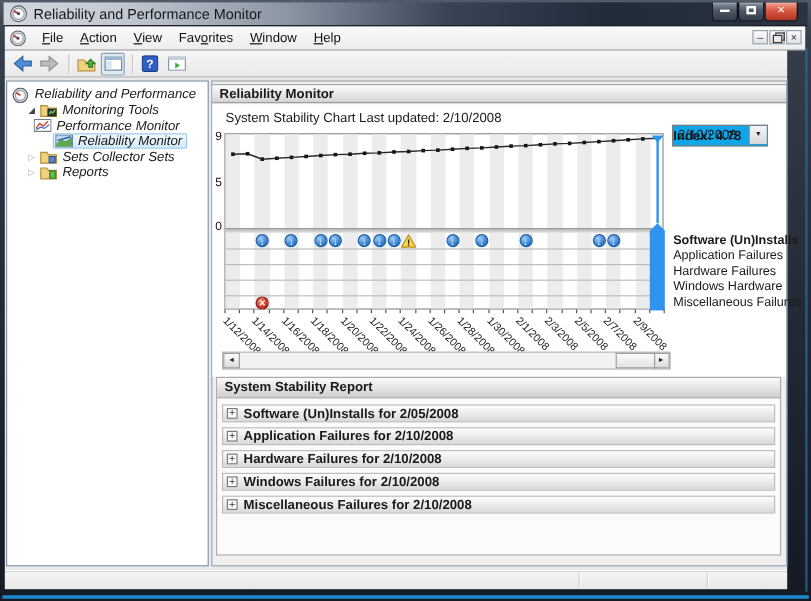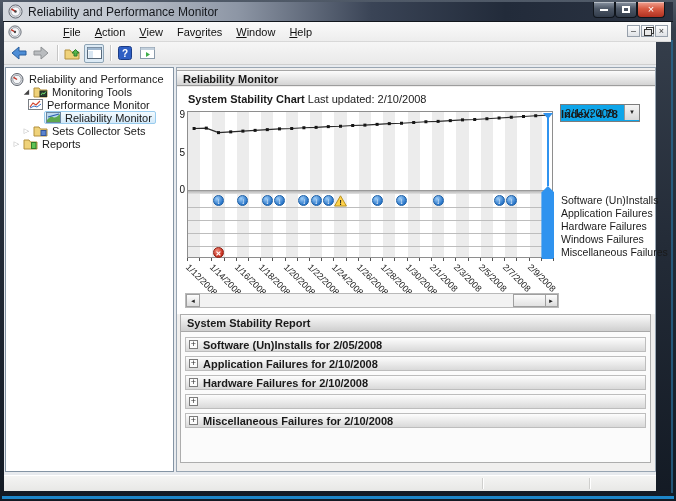--- a/index.html
+++ b/index.html
@@ -46,30 +46,30 @@
   .tb-sep { width:1px; height:16px; background:#c6c6c6; margin:0 4px; box-shadow:1px 0 0 #fff; }
 
   
   .content { position:absolute; top:65px; left:4px; right:20px; bottom:26px; background:#e7eaee; }
   .tree-card { position:absolute; left:1px; top:2px; width:169px; bottom:3px; background:#fff;
       border:1px solid #8494a4; overflow:hidden; padding-top:4px; }
   .tree-row { display:flex; align-items:center; height:13px; white-space:nowrap; }
   .tree-expander { width:11px; text-align:center; font-size:7px; color:#444; flex:none; }
   .tree-expander.collapsed { color:#a9a9a9; }
   .tree-icon { width:16px; height:12px; flex:none; margin-right:3px; }
-  .tree-inner { display:flex; align-items:center; padding:0 3px 0 1px; border-radius:2px; height:13px; }
+  .tree-inner { display:flex; align-items:center; padding:0 3px 0 1px; border-radius:2px; height:13px;font-style:italic; }
   .tree-inner.selected { background:linear-gradient(#f3fafe,#d2e9f9); border:1px solid #99ccee; }
 
   .pane { position:absolute; left:172px; top:2px; right:0; bottom:3px; background:#f0efee; border:1px solid #98a5b2; }
   .pane-header { position:absolute; left:0; right:0; top:2px; height:16px;
       background:linear-gradient(#fcfcfc,#d4d4d4); border-top:1px solid #a6a6a6; border-bottom:1px solid #9d9d9d;
       font-weight:bold; padding:2px 0 0 6px; }
   .chart-card { position:absolute; left:0; right:0; top:19px; height:227px; background:#fff; }
   .chart-title-line { position:absolute; left:11px; top:25px; white-space:nowrap; }
-  .chart-title-line b { font-weight:bold; }
+  .chart-title-line b { font-weight:normal; }
   .date-dropdown { position:absolute; left:383px; top:20px; width:80px; height:18px; background:#0ea5e9;
       border:1px solid #7c7c7c;margin-top:16px; }
   .date-dropdown .val { position:absolute; left:4px; top:2px; }
   .dd-btn { position:absolute; right:0; top:0; width:15px; height:15px; background:linear-gradient(#f5f5f5,#d8d8d8);
       border-left:1px solid #9a9a9a; text-align:center; font-size:6px; line-height:15px; color:#222; }
   .index-label { position:absolute; left:384px; top:40px; font-weight:bold; }
 
   .grid { position:absolute; left:10px; top:43px; width:366px; height:147px; border:1px solid #8e8e8e; background:#fff; }
   .stripe { position:absolute; top:0; bottom:0; }
   .stripe.gray { background:#ececec; }
@@ -132,21 +132,21 @@
     <div class="winbtn btn-close">×</div>
   </div>
 
   <div class="menubar">
     <svg class="app-icon" viewBox="0 0 16 16">
       <circle cx="8" cy="8" r="7" fill="#dfe1e5" stroke="#5c626c"></circle>
       <circle cx="8" cy="8" r="5" fill="#f5f6f8" stroke="#9aa0a8"></circle>
       <path d="M8 8 L3.6 5.2" stroke="#c03225" stroke-width="1.6"></path>
       <circle cx="8" cy="8" r="1.3" fill="#444"></circle>
     </svg>
-    <span id="menu-items" style="display:flex;margin-left:28px;">
+    <span id="menu-items" style="display:flex;">
         <span class="menu-item"><u>F</u>ile</span>
         <span class="menu-item"><u>A</u>ction</span>
         <span class="menu-item"><u>V</u>iew</span>
         <span class="menu-item">Fav<u>o</u>rites</span>
         <span class="menu-item"><u>W</u>indow</span>
         <span class="menu-item"><u>H</u>elp</span>
       </span>
     <div class="mdi-btns">
       <div class="mdi-btn">–</div>
       <div class="mdi-btn"><span class="glyph-restore"></span></div>
@@ -244,21 +244,21 @@
         <div class="tree-row" style="padding-left: 15px;">
           <span class="tree-expander collapsed">▷</span>
           <span class="tree-inner">
             <span class="tree-icon"><svg width="15" height="12" viewBox="0 0 15 12">
                 <path d="M1 2 h5 l1.5 2 H14 v7 H1 Z" fill="#efd27a" stroke="#b3903c"></path>
                 <rect x="8" y="5.5" width="5" height="5" fill="#5b84cf" stroke="#31559b"></rect>
               </svg></span>
             <span>Sets Collector Sets</span>
           </span>
         </div>
-        <div class="tree-row" style="padding-left: 5px;">
+        <div class="tree-row" style="padding-left: 15px;">
           <span class="tree-expander collapsed">▷</span>
           <span class="tree-inner">
             <span class="tree-icon"><svg width="15" height="12" viewBox="0 0 15 12">
                 <path d="M1 2 h5 l1.5 2 H14 v7 H1 Z" fill="#efd27a" stroke="#b3903c"></path>
                 <rect x="8.5" y="4.5" width="4.5" height="6" fill="#5fc455" stroke="#2f7d2a"></rect>
               </svg></span>
             <span>Reports</span>
           </span>
         </div>
       </div>
@@ -418,24 +418,24 @@
           <div class="date-label" style="left: 184.8px; top: 194px;">1/26/2008</div>
           <div class="date-label" style="left: 209.2px; top: 194px;">1/28/2008</div>
           <div class="date-label" style="left: 233.6px; top: 194px;">1/30/2008</div>
           <div class="date-label" style="left: 258px; top: 194px;">2/1/2008</div>
           <div class="date-label" style="left: 282.4px; top: 194px;">2/3/2008</div>
           <div class="date-label" style="left: 306.8px; top: 194px;">2/5/2008</div>
           <div class="date-label" style="left: 331.2px; top: 194px;">2/7/2008</div>
           <div class="date-label" style="left: 355.6px; top: 194px;">2/9/2008</div>
         </div>
       <div id="rowlabels">
-          <div class="row-label" style="top: 126px;">Software (Un)Installs</div>
+          <div class="row-label" style="top: 126px; font-weight: bold;">Software (Un)Installs</div>
           <div class="row-label" style="top: 139px;">Application Failures</div>
           <div class="row-label" style="top: 152px;">Hardware Failures</div>
-          <div class="row-label" style="top: 165px;">Windows Failures</div>
+          <div class="row-label" style="top: 165px;">Windows Hardware</div>
           <div class="row-label" style="top: 178px;">Miscellaneous Failures</div>
         </div>
 
       <div class="hscroll">
         <div class="sc-btn sc-left" id="scL">◄</div>
         <div class="sc-btn sc-right" id="scR">►</div>
         <div class="sc-thumb"></div>
       </div>
 
       <div class="report-box">
@@ -448,20 +448,21 @@
             <div class="report-row" style="top: 41px;">
               <span class="plus-box">+</span>
               <span class="lbl">Application Failures for 2/10/2008</span>
             </div>
             <div class="report-row" style="top: 60px;">
               <span class="plus-box">+</span>
               <span class="lbl">Hardware Failures for 2/10/2008</span>
             </div>
             <div class="report-row" style="top: 79px;">
               <span class="plus-box">+</span>
+              <span class="lbl">Windows Failures for 2/10/2008</span>
             </div>
             <div class="report-row" style="top: 98px;">
               <span class="plus-box">+</span>
               <span class="lbl">Miscellaneous Failures for 2/10/2008</span>
             </div>
           </div>
       </div>
     </div>
   </div>
 

